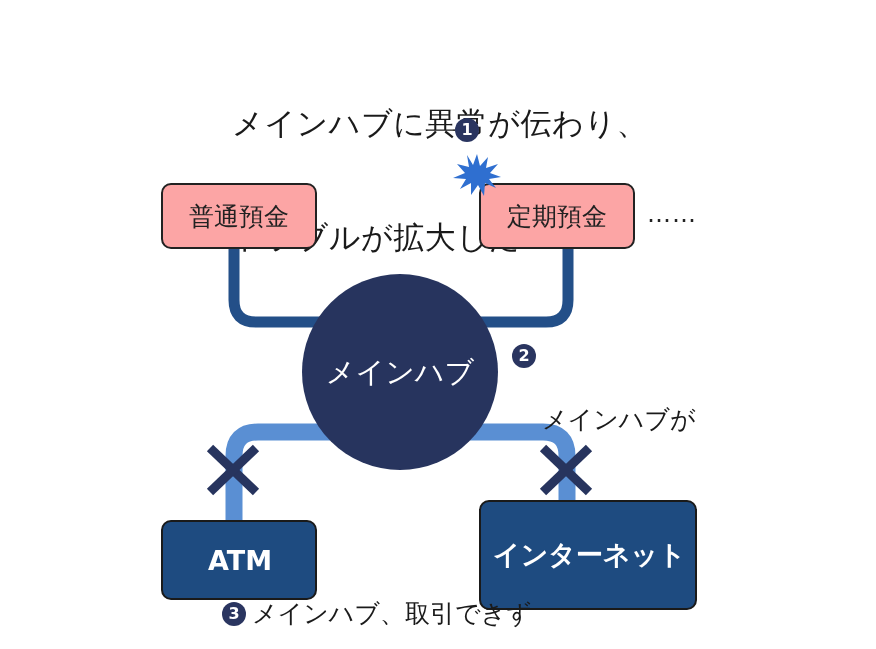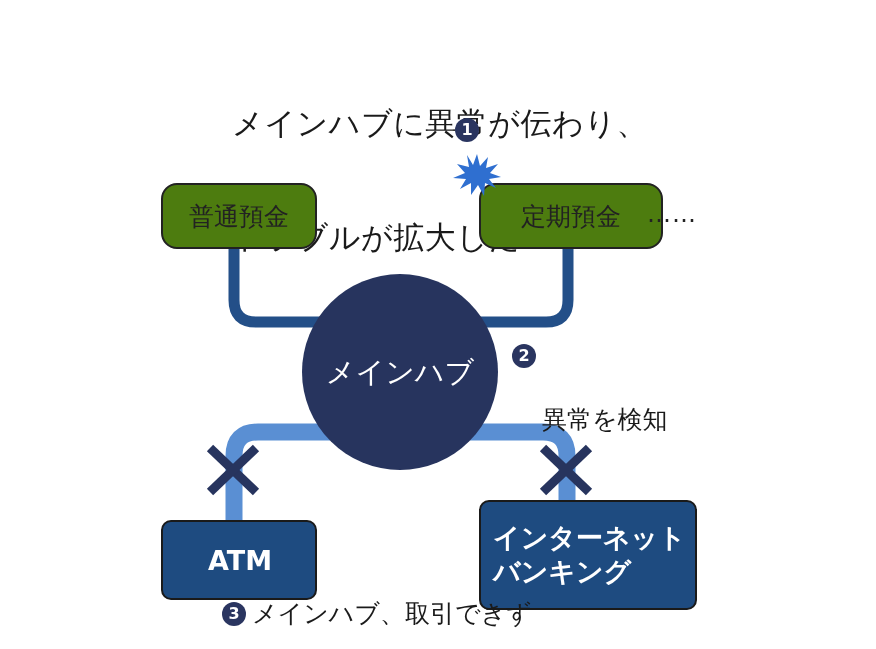--- a/index.html
+++ b/index.html
@@ -4,21 +4,21 @@
 <style>
   html, body { margin: 0; padding: 0; background: #ffffff; }
   body { width: 876px; height: 649px; position: relative; overflow: hidden;
          font-family: "DejaVu Sans", "Liberation Sans", sans-serif; color: #1a1a1a; }
   .abs { position: absolute; }
   svg.diagram { position: absolute; left: 0; top: 0; }
   .title { left: 232px; top: 28px; font-size: 31px; line-height: 38px; letter-spacing: 0.5px; color: #1a1a1a; white-space: pre; }
   .step { font-size: 25px; line-height: 32px; color: #1a1a1a; white-space: pre; display: flex; align-items: flex-start; }
   .num { width: 24px; height: 24px; border-radius: 50%; background: #2a3560; color: #fff;
          font-size: 16px; font-weight: bold; line-height: 24px; text-align: center; margin-right: 6px; margin-top: 4px; flex: none; }
-  .box-white { background: #4d7c0f; border: 2px solid #222; border-radius: 16px; box-sizing: border-box;
+  .box-white { background: #fca5a5; border: 2px solid #222; border-radius: 10px; box-sizing: border-box;
                display: flex; align-items: center; justify-content: center; font-size: 25px; color: #222; }
   .box-blue { background: #1e4b80; border: 2px solid #1a1a1a; border-radius: 10px; box-sizing: border-box;
               color: #fff; font-weight: bold; font-size: 27px; display: flex; align-items: center; }
   .hub-label { color: #fff; font-weight: normal; font-size: 29px; text-align: center; }
   .ellipsis { font-size: 24px; letter-spacing: 1px; color: #222; }
 </style>
 </head>
 <body>
 
 <svg class="diagram" width="876" height="649" viewBox="0 0 876 649">
@@ -46,45 +46,45 @@
   <div>トラブルが拡大した</div>
 </div>
 
 <div class="abs step" style="left:455px; top:114px;">
   <span class="num">1</span>
 </div>
 
 <div class="abs box-white" style="left:161px; top:183px; width:156px; height:66px;">
   <span>普通預金</span>
 </div>
-<div class="abs box-white" style="left:479px; top:183px; width:184px; height:66px;">
+<div class="abs box-white" style="left:479px; top:183px; width:156px; height:66px;">
   <span>定期預金</span>
 </div>
 
 <svg class="abs" style="left:452px; top:152px;" width="50" height="46" viewBox="0 0 50 46">
   <polygon fill="#2f6fd0" points="25,2 28,14 36,5 34,16 46,12 38,21 49,25 37,27 44,36 33,31 32,44 26,33 19,43 19,31 8,37 14,27 1,26 13,21 5,12 17,15 15,3 21,13"></polygon>
 </svg>
 
 <div class="abs ellipsis" style="left:647px; top:200px;">……</div>
 
 <div class="abs hub-label" style="left:302px; top:353px; width:196px;">メインハブ</div>
 
 <div class="abs step" style="left:512px; top:340px;">
   <span class="num">2</span>
   <span>
+    <span style="display:block">メインハブが</span>
     <span style="display:block">異常を検知</span>
   </span>
 </div>
 
 <div class="abs box-blue" style="left:161px; top:520px; width:156px; height:80px; justify-content:flex-start;padding-left:45px;">
   <span>ATM</span>
 </div>
 <div class="abs box-blue" style="left:479px; top:500px; width:218px; height:110px; padding-left:12px; line-height:34px;">
   <span>
     <span style="display:block">インターネット</span>
-    <span style="display:block">バンキング</span>
   </span>
 </div>
 
 <div class="abs step" style="left:222px; top:598px;">
   <span class="num">3</span>
   <span>メインハブ、取引できず</span>
 </div>
 
 </body></html>

